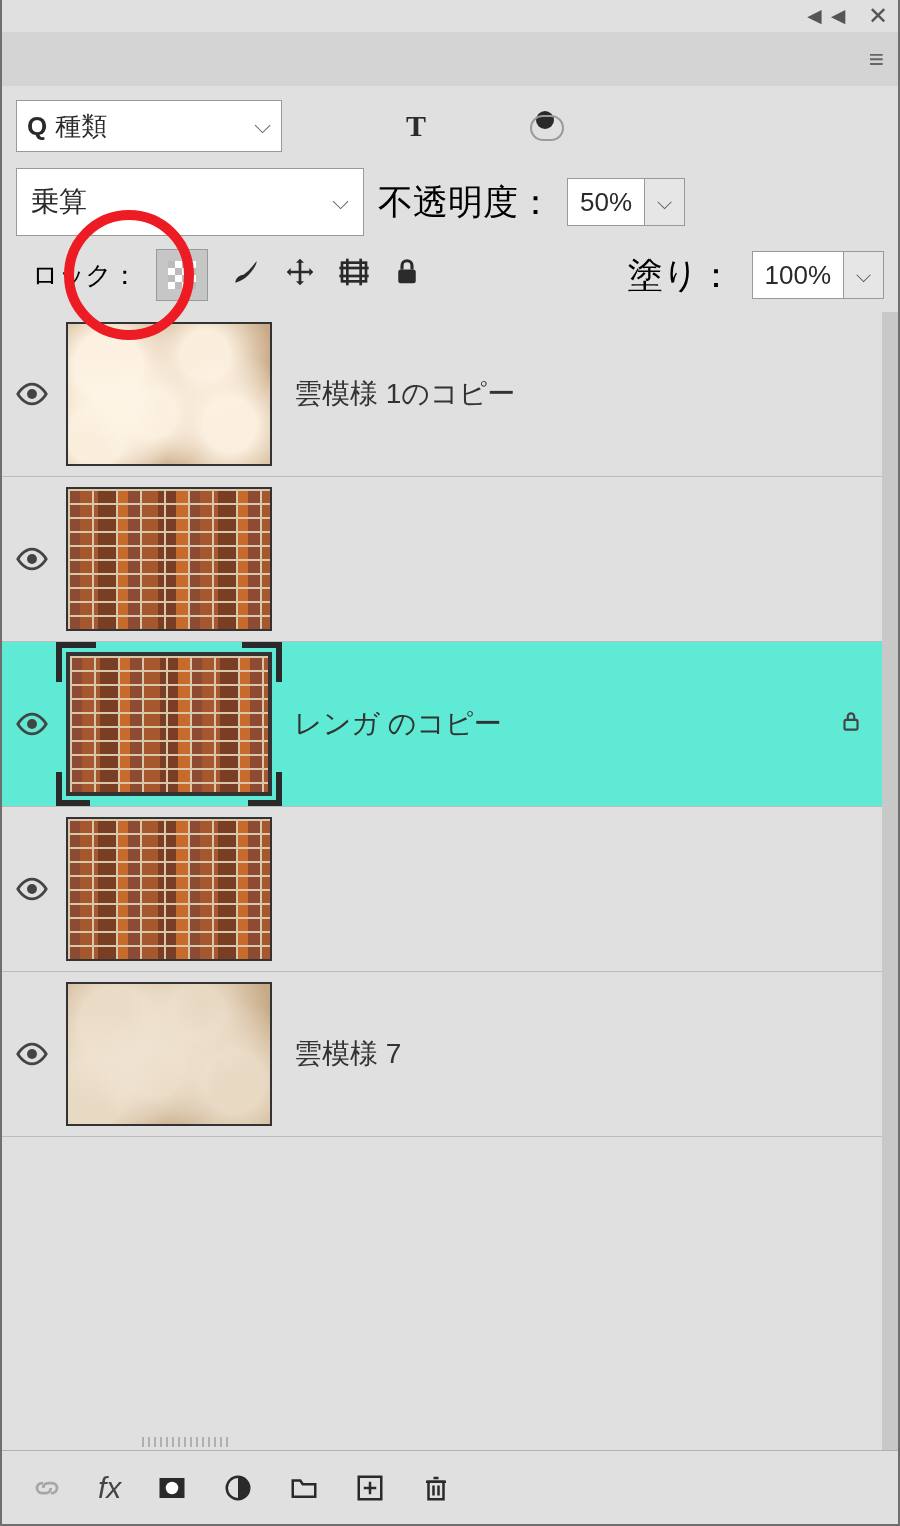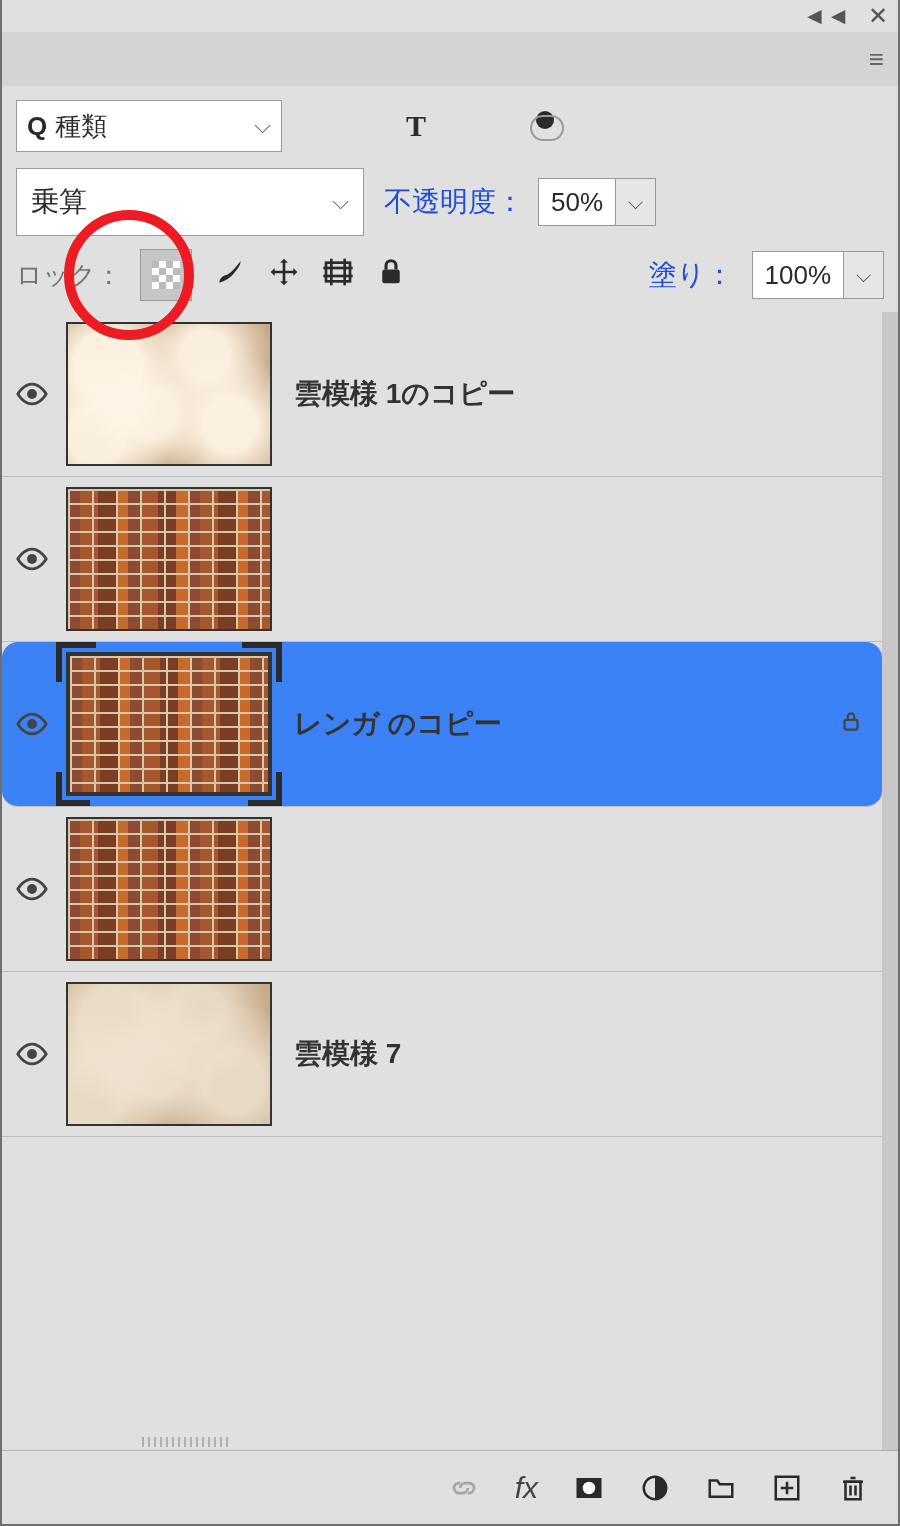--- a/index.html
+++ b/index.html
@@ -122,21 +122,21 @@
     width: 348px;
     height: 68px;
     background: #fff;
     border: 1px solid #999;
     display: flex;
     align-items: center;
     padding: 0 14px;
     font-size: 28px;
   }
   .blend .chev { margin-left: auto; color: #666; font-size: 22px; }
-  .lbl { font-size: 28px; color: #1d4ed8; margin-left: 6px; }
+  .lbl { font-size: 35px; color: #000000; }
   .valbox {
     background: #fff;
     border: 1px solid #999;
     height: 48px;
     padding: 0 12px;
     display: flex;
     align-items: center;
     font-size: 26px;
   }
   .dropbtn {
@@ -149,21 +149,21 @@
   }
   
   .lockrow {
     height: 74px;
     display: flex;
     align-items: center;
     padding: 0 14px;
     gap: 18px;
     position: relative;
   }
-  .lockrow .lbl2 { font-size: 26px; color: #737373; }
+  .lockrow .lbl2 { font-size: 26px; color: #000000; margin-left: 16px; }
   .locktools {
     display: flex;
     align-items: center;
     gap: 22px;
     font-size: 30px;
   }
   .lockbtn {
     width: 52px; height: 52px;
     background: #c6c6c6;
     border: 1px solid #9a9a9a;
@@ -189,23 +189,22 @@
     border-right: 16px solid #c8c8c8;
     background: #e0e0e0;
   }
   .layer {
     display: flex;
     align-items: center;
     height: 165px;
     border-bottom: 1px solid #bdbdbd;
     padding: 0 14px 0 10px;
     gap: 14px;
-    font-weight: bold;
-  }
-  .layer.sel { background: #3b82f6; border-radius: 16px; }
+  }
+  .layer.sel { background: #5eead4; }
   .eye {
     width: 40px;
     display: flex;
     align-items: center;
     justify-content: center;
   }
   .eye svg { width: 34px; height: 34px; }
   .thumbwrap {
     position: relative;
     width: 206px;
@@ -271,21 +270,21 @@
     background-size: 100% 14px, 24px 14px, 60px 14px;
   }
   .t-bg {
     background: #e0d4af;
   }
   
   .bottombar {
     height: 74px;
     display: flex;
     align-items: center;
-    justify-content: flex-end;
+    justify-content: flex-start;
     gap: 36px;
     padding: 0 30px;
     border-top: 1px solid #b0b0b0;
     background: #e0e0e0;
     font-size: 30px;
   }
   .bottombar .dim { color: #a6a6a6; }
   .bottombar .ic { color: #444; display: inline-flex; align-items: center; }
   .bottombar svg { width: 30px; height: 30px; }
   .gripzone {

